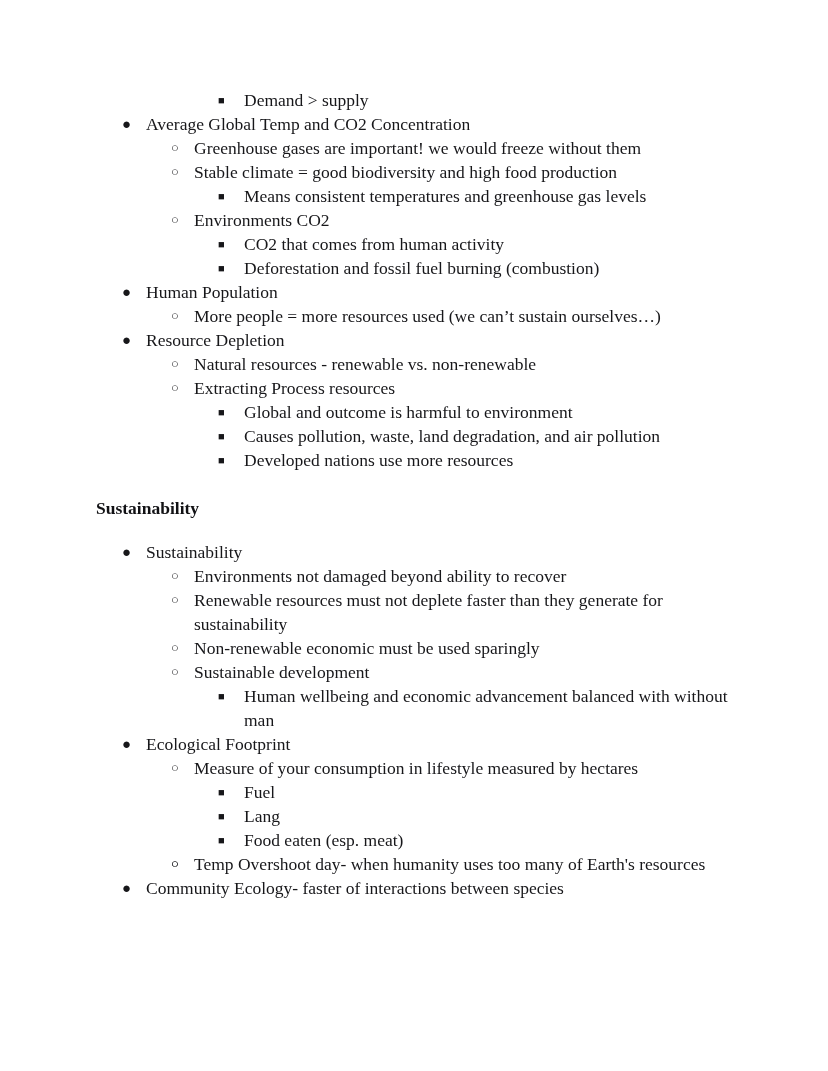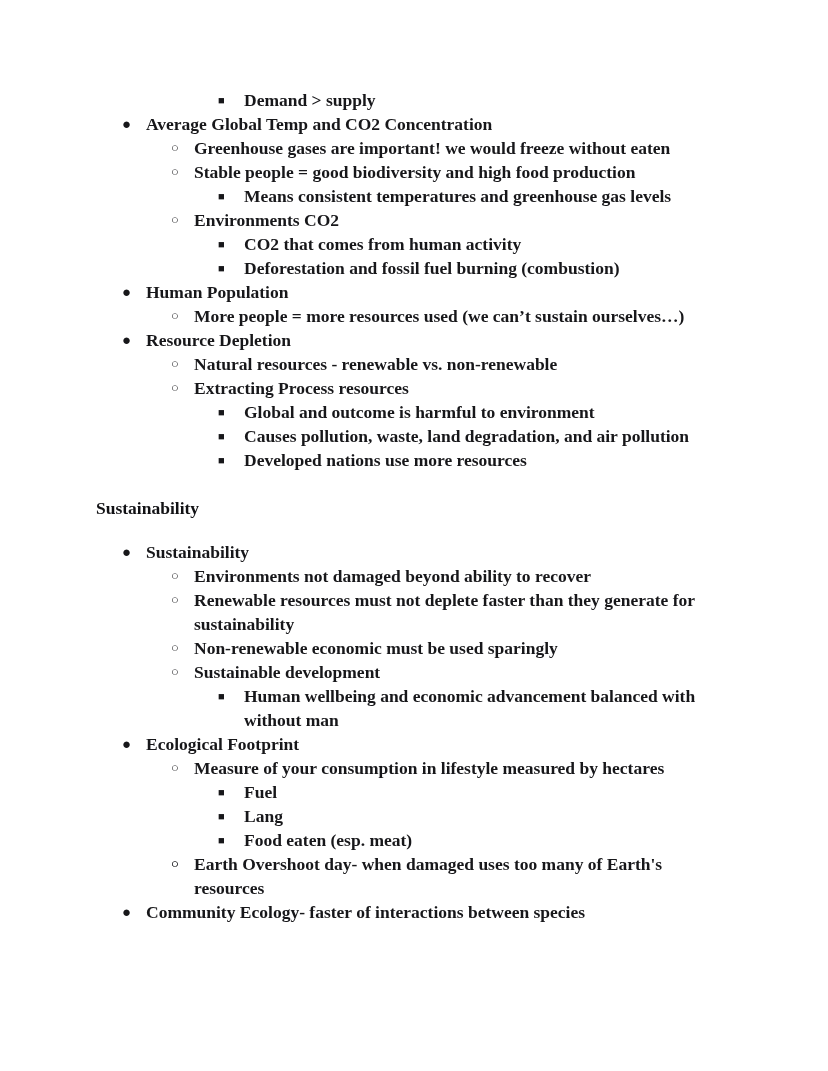--- a/index.html
+++ b/index.html
@@ -34,21 +34,20 @@
   }
   .item .marker {
     position: absolute;
     display: block;
     text-align: left;
     color: #17171a;
     font-family: "Liberation Serif", "DejaVu Serif", serif;
   }
   .item .txt {
     display: block;
-    font-weight: bold;
   }
 
   
   .lvl1 { padding-left: 50px; }
   .lvl1 > .marker {
     left: 26px;
     top: 0;
     font-size: 15px;
     line-height: 24px;
   }
@@ -91,25 +90,25 @@
       <div class="item lvl3">
         <span class="marker">■</span>
         <span class="txt">Demand &gt; supply</span>
       </div>
       <div class="item lvl1">
         <span class="marker">●</span>
         <span class="txt">Average Global Temp and CO2 Concentration</span>
       </div>
       <div class="item lvl2">
         <span class="marker">○</span>
-        <span class="txt">Greenhouse gases are important! we would freeze without eaten</span>
-      </div>
-      <div class="item lvl2">
-        <span class="marker">○</span>
-        <span class="txt">Stable people = good biodiversity and high food production</span>
+        <span class="txt">Greenhouse gases are important! we would freeze without them</span>
+      </div>
+      <div class="item lvl2">
+        <span class="marker">○</span>
+        <span class="txt">Stable climate = good biodiversity and high food production</span>
       </div>
       <div class="item lvl3">
         <span class="marker">■</span>
         <span class="txt">Means consistent temperatures and greenhouse gas levels</span>
       </div>
       <div class="item lvl2">
         <span class="marker">○</span>
         <span class="txt">Environments CO2</span>
       </div>
       <div class="item lvl3">
@@ -197,20 +196,20 @@
       </div>
       <div class="item lvl3">
         <span class="marker">■</span>
         <span class="txt">Food eaten (esp. meat)</span>
       </div>
       <div class="item lvl2">
         <span class="marker">○</span>
       </div>
       <div class="item lvl2">
         <span class="marker">○</span>
-        <span class="txt">Earth Overshoot day- when damaged uses too many of Earth's resources</span>
+        <span class="txt">Temp Overshoot day- when humanity uses too many of Earth's resources</span>
       </div>
       <div class="item lvl1">
         <span class="marker">●</span>
         <span class="txt">Community Ecology- faster of interactions between species</span>
       </div>
     </div>
 </div>
 
 </body></html>

